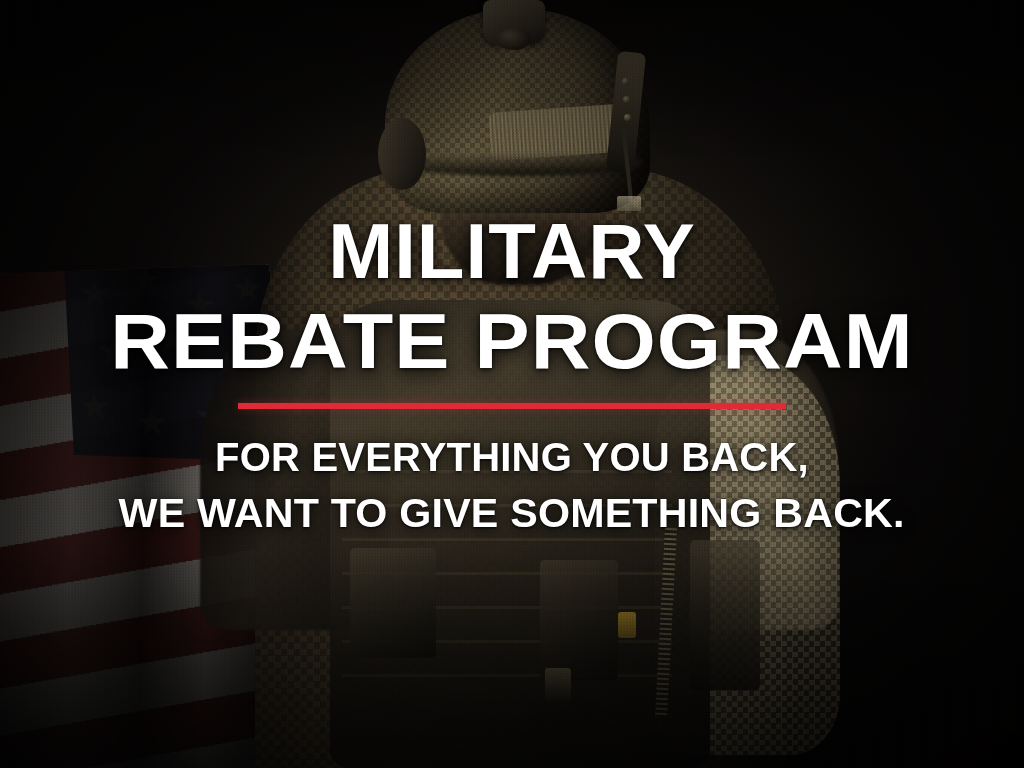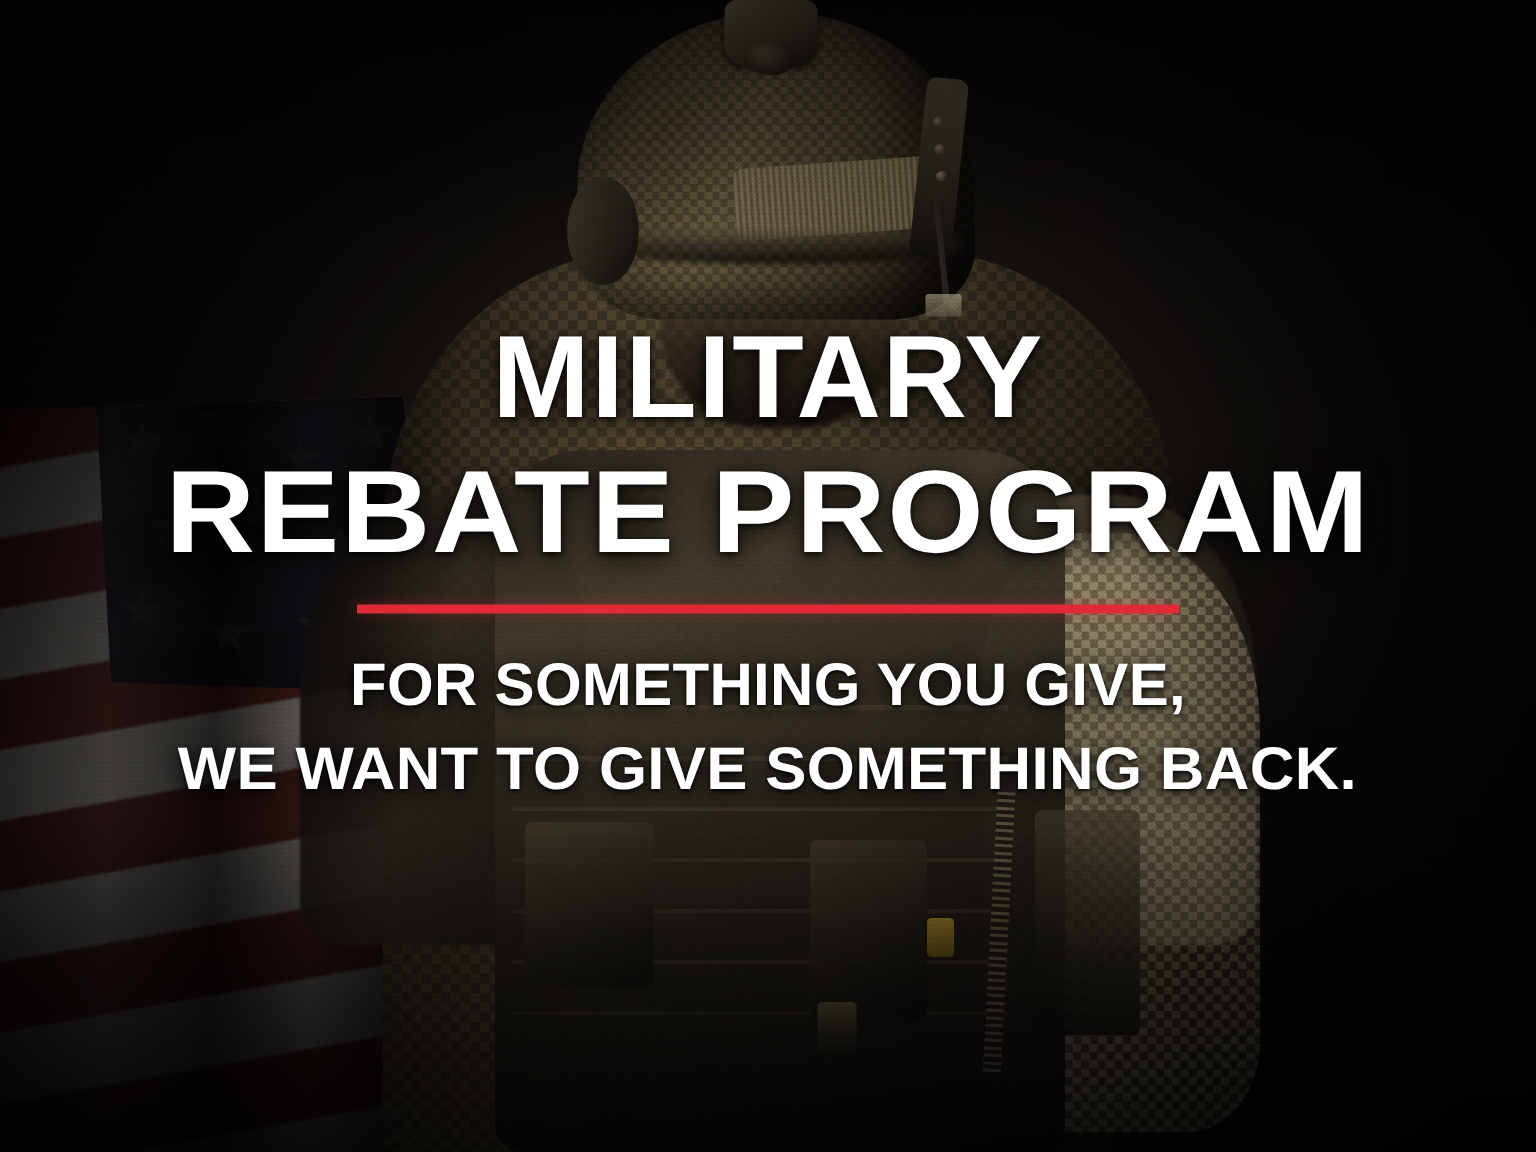--- a/index.html
+++ b/index.html
@@ -431,19 +431,19 @@
   <div class="text-layer">
 
     <div class="headline" style="color: rgb(255, 255, 255);">
       <span class="l1">MILITARY</span>
       <span class="l2">REBATE PROGRAM</span>
     </div>
 
     <div class="divider" style="background: rgb(224, 43, 54);"></div>
 
     <div class="subhead" style="color: rgb(255, 255, 255);">
-      <span class="s1">FOR SOMETHING YOU GIVE,</span>
+      <span class="s1">FOR EVERYTHING YOU BACK,</span>
       <span class="s2">WE WANT TO GIVE SOMETHING BACK.</span>
     </div>
 
   </div>
 
 </div>
 
 </body></html>

